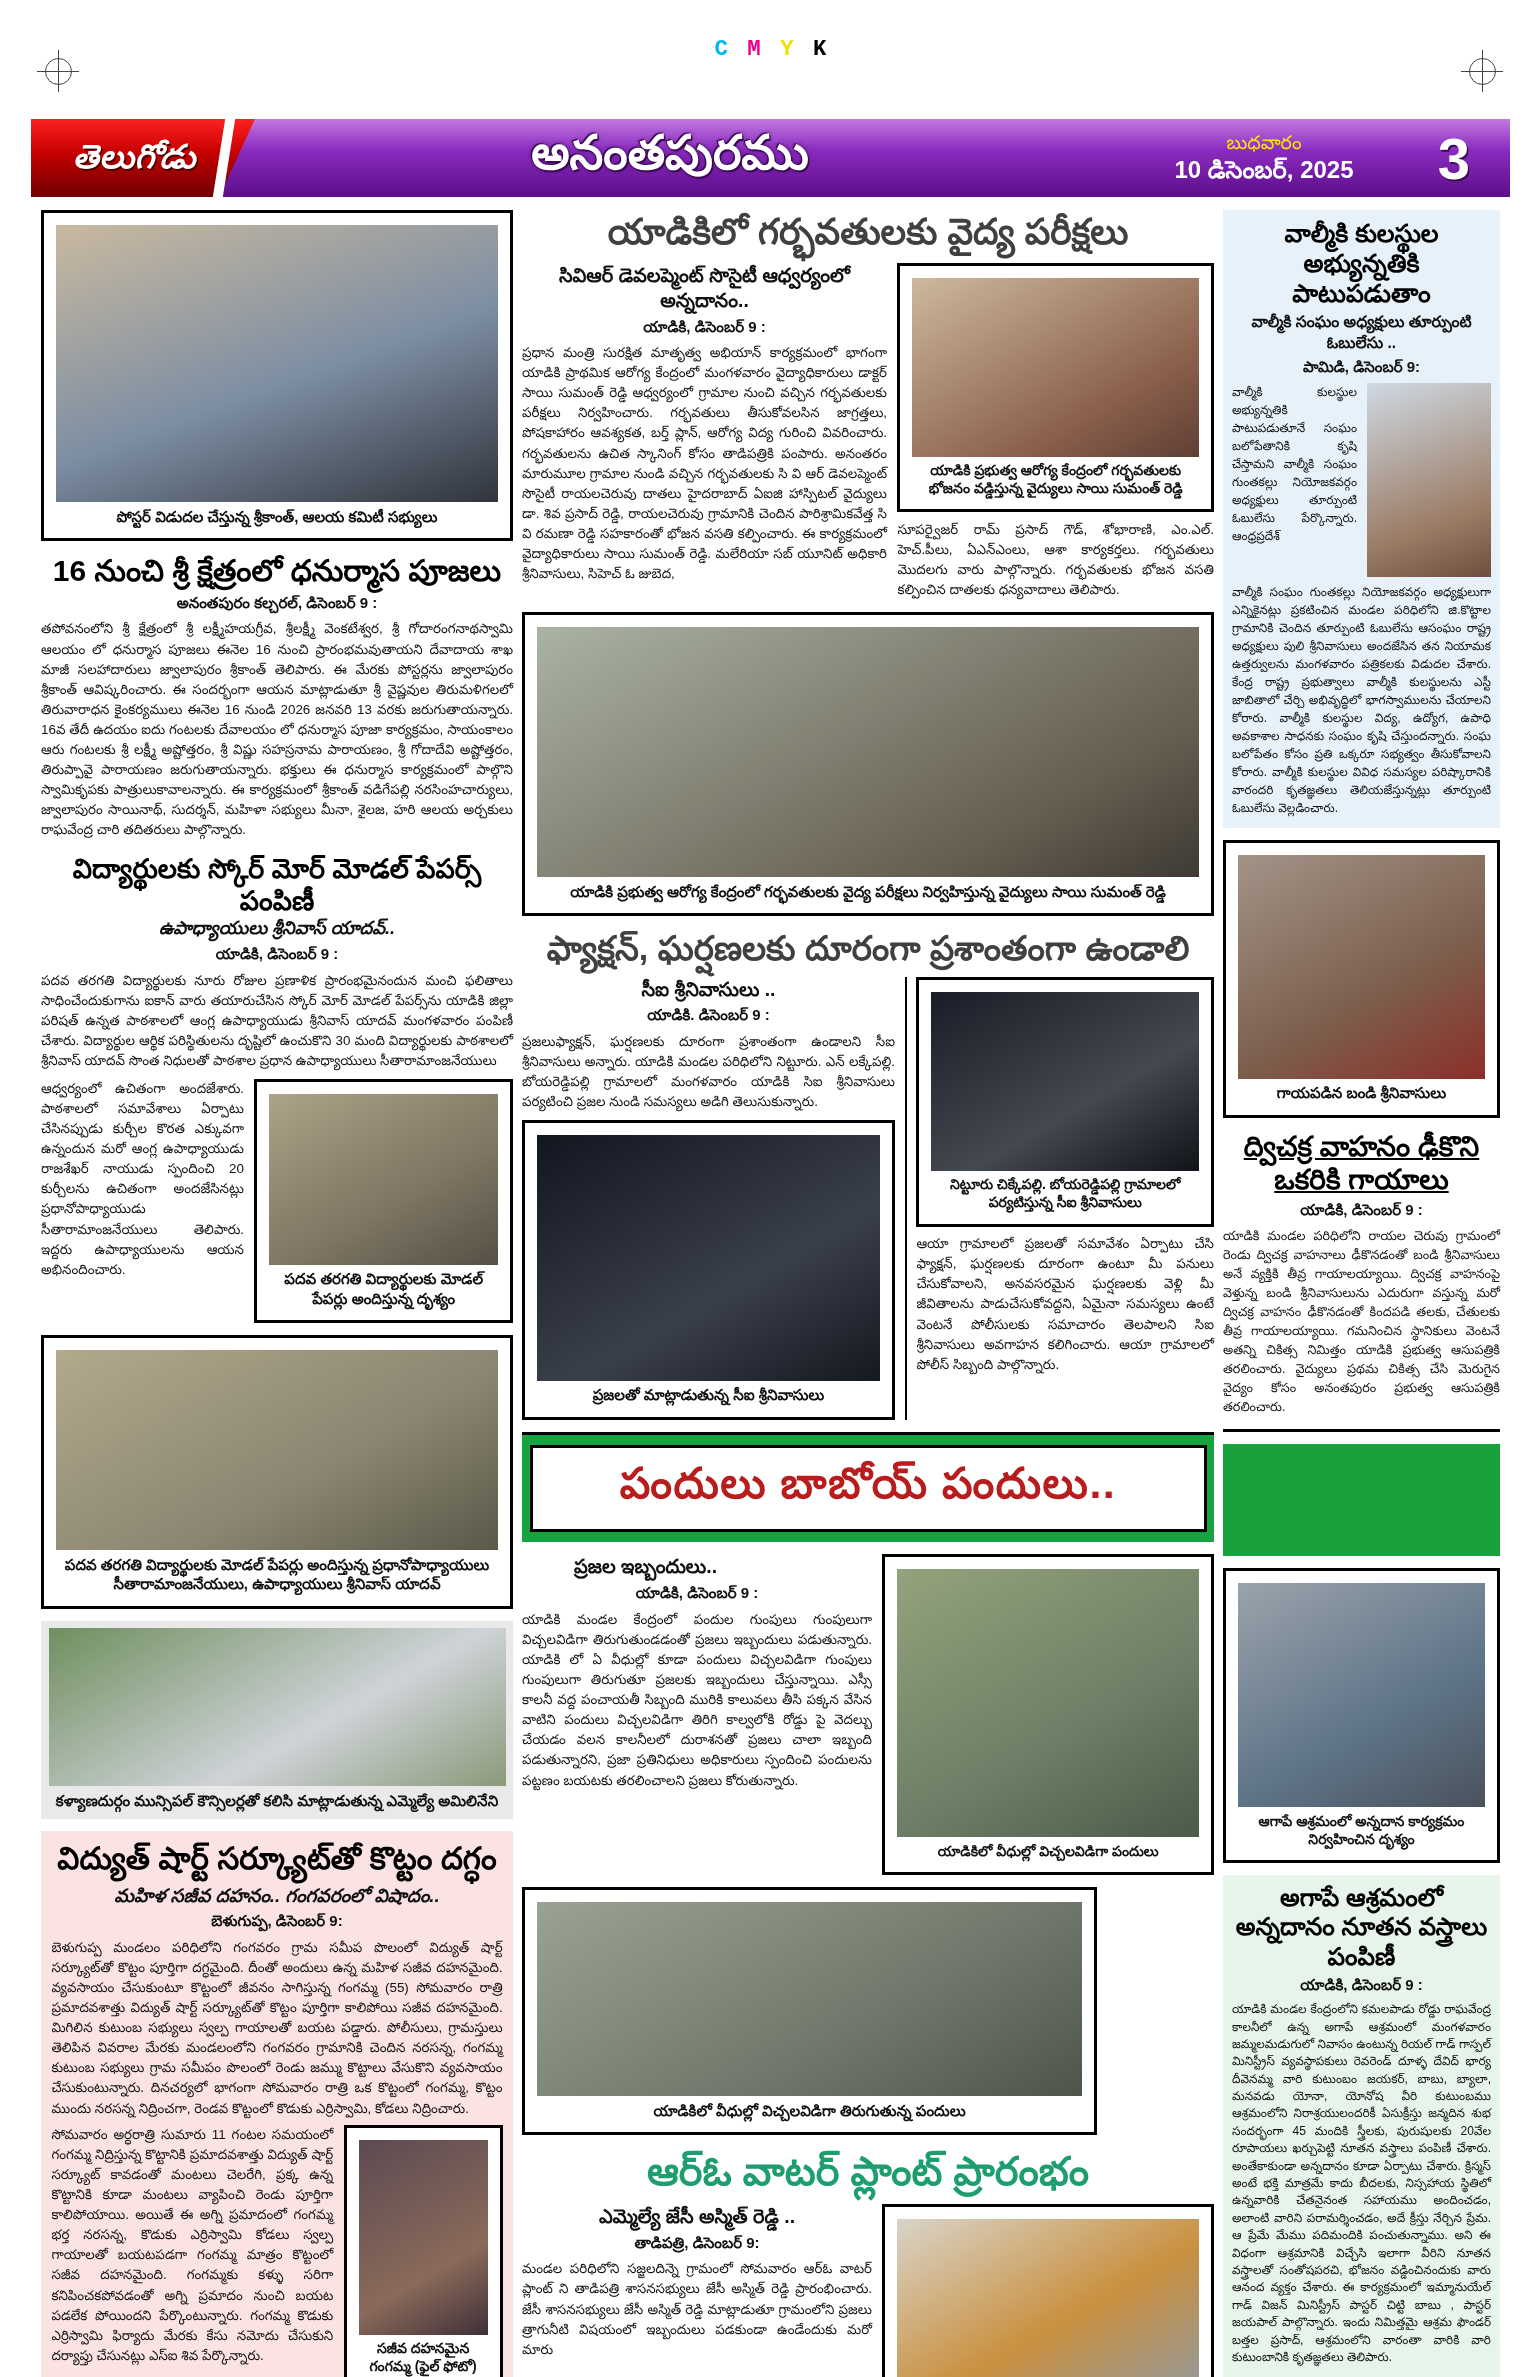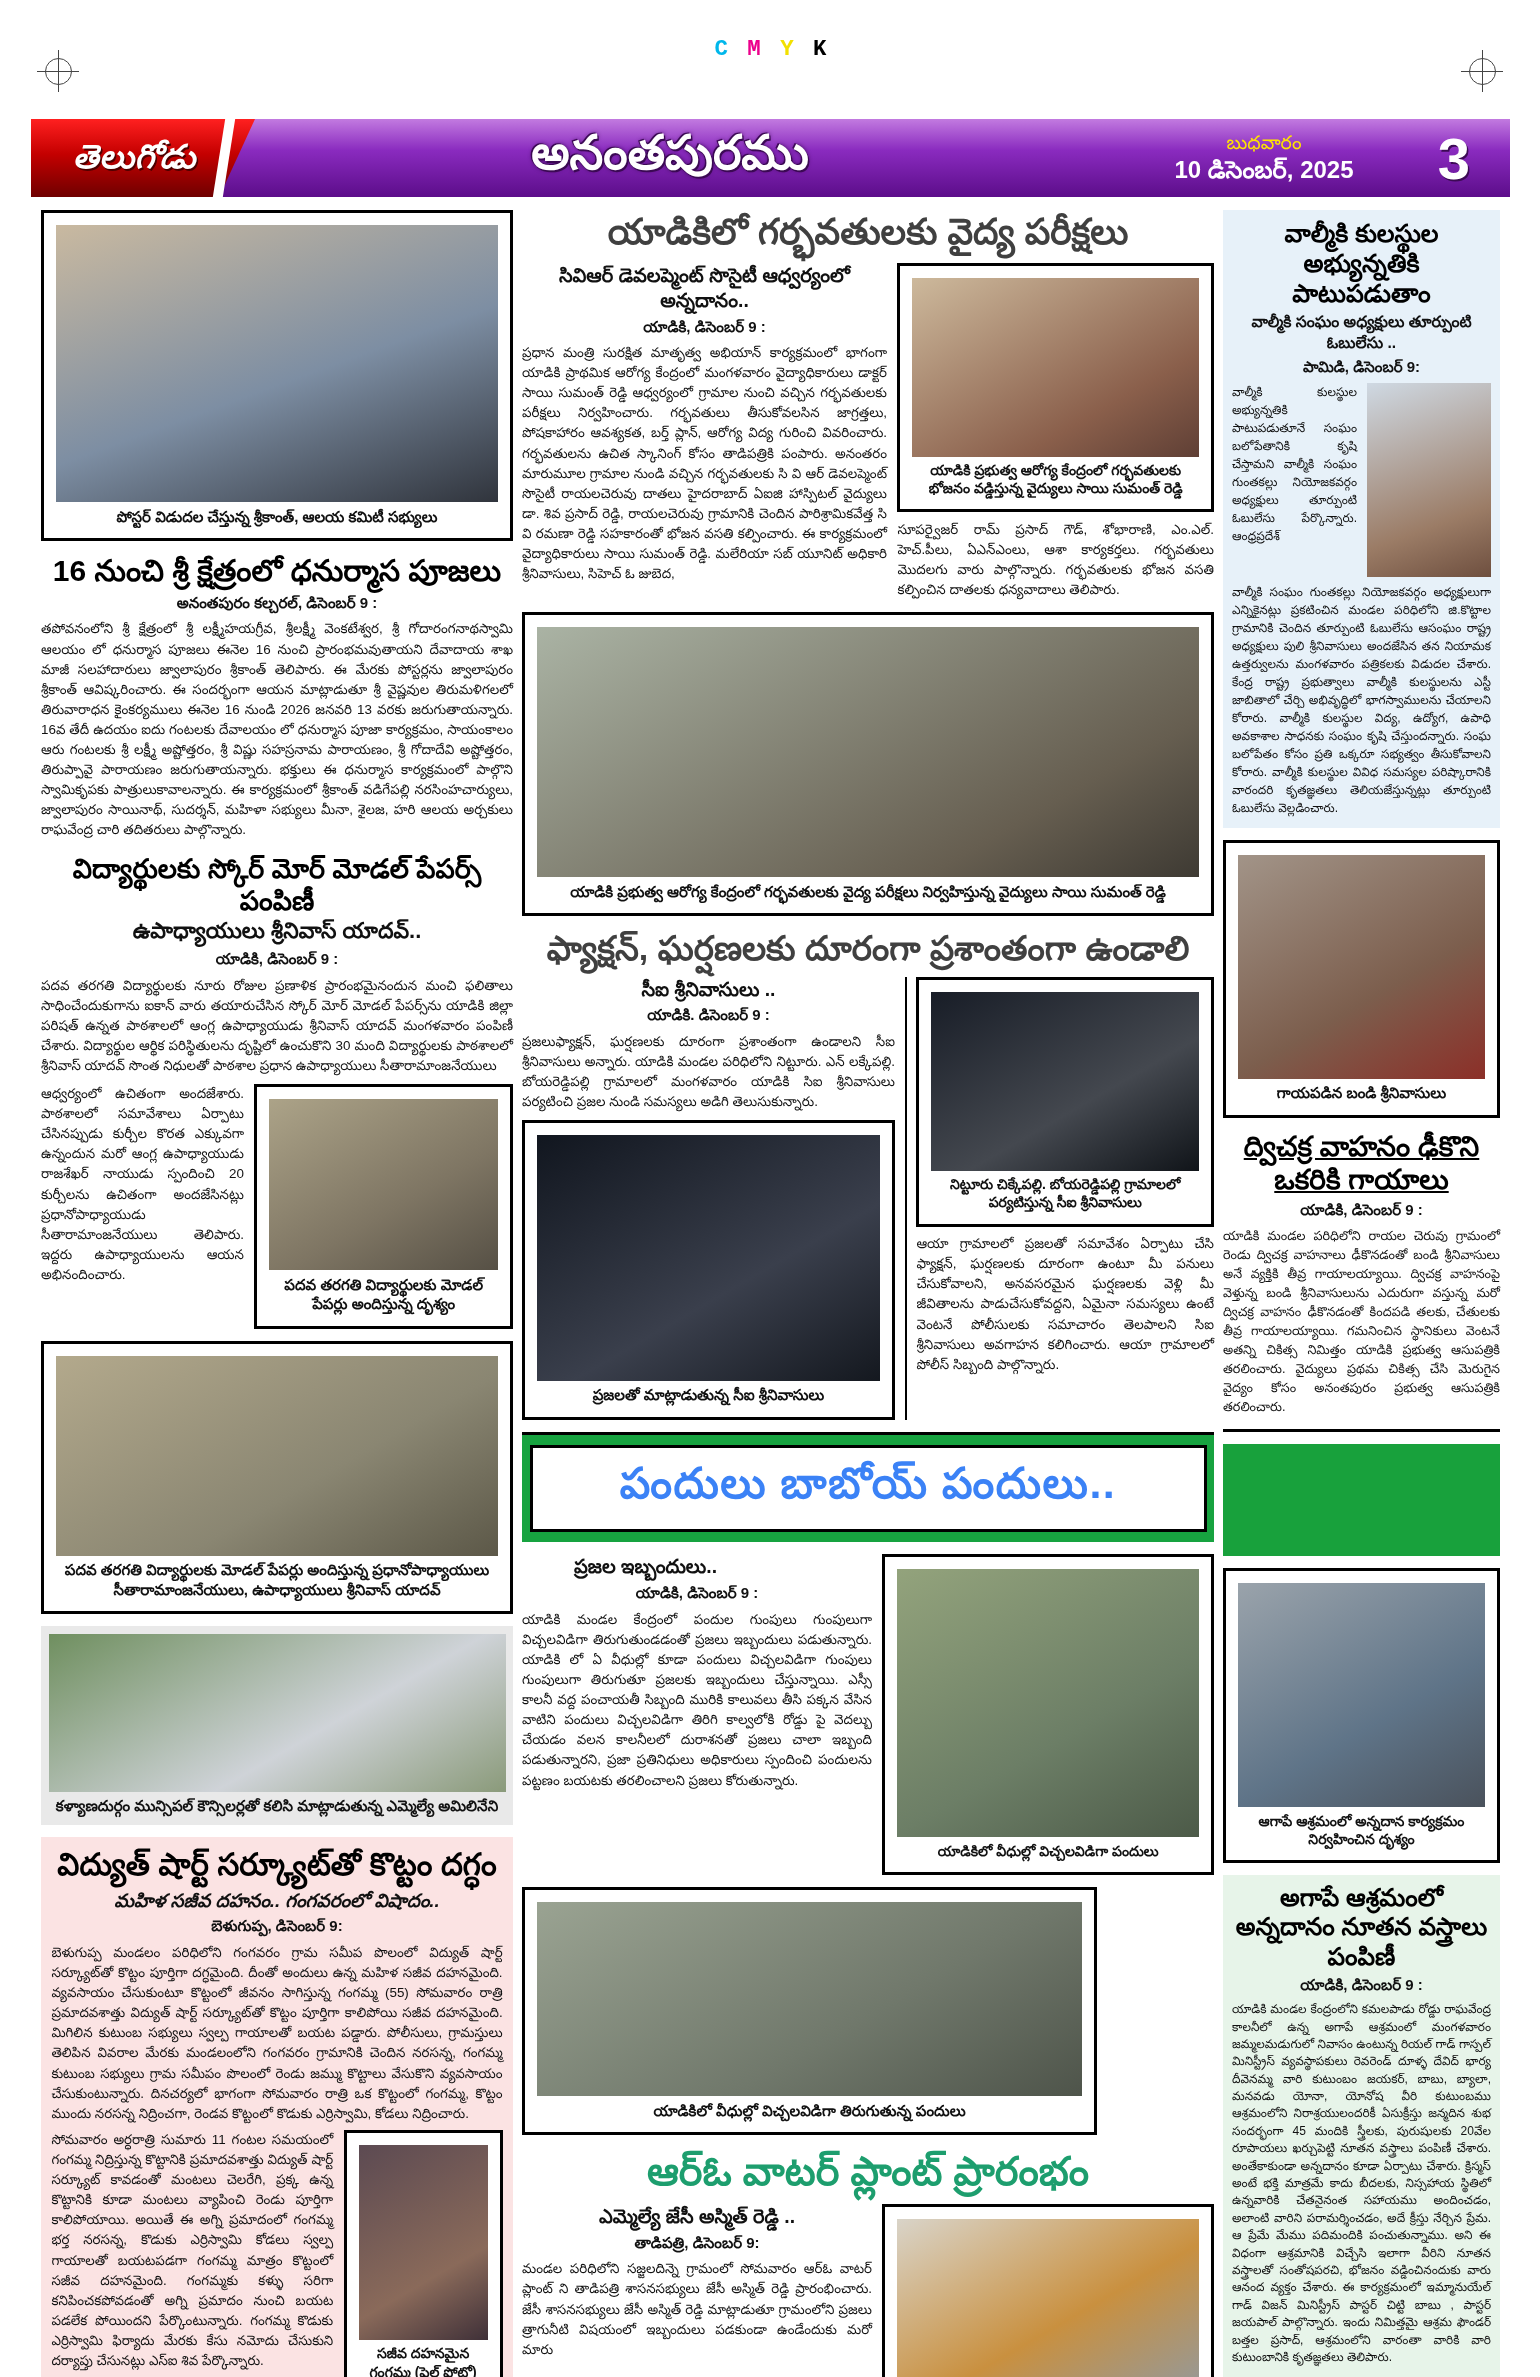--- a/index.html
+++ b/index.html
@@ -84,21 +84,21 @@
 
   
   .block-blue  { background:#e7f1f9; padding:7.5px 9px 10.4px; }
   .block-pink  { background:#fbe3e3; padding:9px 10.4px 12px; }
   .block-green { background:#e7f4e9; padding:7.5px 9px 10.4px; }
   .gray-wrap   { background:#e9e9e9; padding:7.5px 7.5px 9px; }
 
   
   .pig-band { background:#17a340; padding:10.4px 7.5px; border-top:3.7px solid #000; }
   .pig-inner { background:#fff; border:3px solid #000; padding:10.4px 6px; }
-  .pig-title { font-size:43px; font-weight:bold; color:#3b82f6; text-align:center; letter-spacing:1.5px; }
+  .pig-title { font-size:43px; font-weight:bold; color:#b91c1c; text-align:center; letter-spacing:1.5px; }
 
   .green-block { height:112px; background:#18a13c; }
   .divider { border:none; border-top:3px solid #000; }
   .cap-sm { font-size:14px; }
 </style>
 </head>
 <body>
 
 <div class="print-strip">
   <div class="regmark left"></div>
@@ -133,21 +133,21 @@
     </div>
 
     <div>
       <div class="headline h-black" style="font-size:30px;">16 నుంచి  శ్రీ క్షేత్రంలో ధనుర్మాస పూజలు</div>
       <div class="dateline">అనంతపురం కల్చరల్, డిసెంబర్ 9 :</div>
       <div class="bodytext">తపోవనంలోని శ్రీ క్షేత్రంలో శ్రీ లక్ష్మీహయగ్రీవ, శ్రీలక్ష్మీ వెంకటేశ్వర, శ్రీ గోదారంగనాథస్వామి ఆలయం లో ధనుర్మాస పూజలు ఈనెల 16 నుంచి ప్రారంభమవుతాయని దేవాదాయ శాఖ మాజీ సలహాదారులు జ్వాలాపురం శ్రీకాంత్ తెలిపారు. ఈ మేరకు పోస్టర్లను జ్వాలాపురం శ్రీకాంత్ ఆవిష్కరించారు. ఈ సందర్భంగా ఆయన మాట్లాడుతూ శ్రీ వైష్ణవుల తిరుమళిగలలో తిరువారాధన కైంకర్యములు ఈనెల 16 నుండి 2026 జనవరి 13 వరకు జరుగుతాయన్నారు. 16వ తేదీ ఉదయం ఐదు గంటలకు దేవాలయం లో ధనుర్మాస పూజా కార్యక్రమం, సాయంకాలం ఆరు గంటలకు శ్రీ లక్ష్మీ అష్టోత్తరం, శ్రీ విష్ణు సహస్రనామ పారాయణం, శ్రీ గోదాదేవి అష్టోత్తరం, తిరుప్పావై పారాయణం జరుగుతాయన్నారు. భక్తులు ఈ ధనుర్మాస కార్యక్రమంలో పాల్గొని స్వామికృపకు పాత్రులుకావాలన్నారు. ఈ కార్యక్రమంలో శ్రీకాంత్ వడిగేపల్లి నరసింహచార్యులు, జ్వాలాపురం సాయినాథ్, సుదర్శన్, మహిళా సభ్యులు మీనా, శైలజ, హరి ఆలయ అర్చకులు రాఘవేంద్ర చారి తదితరులు పాల్గొన్నారు.</div>
     </div>
 
     <div>
       <div class="headline h-black" style="font-size:27px;">విద్యార్థులకు  స్కోర్ మోర్ మోడల్ పేపర్స్ పంపిణీ</div>
-      <div class="subhead" style="font-size:22px;">ఉపాధ్యాయులు శ్రీనివాస్ యాదవ్..</div>
+      <div class="subhead" style="font-size:18px;font-style:italic;">ఉపాధ్యాయులు శ్రీనివాస్ యాదవ్..</div>
       <div class="dateline">యాడికి,  డిసెంబర్ 9 :</div>
       <div class="bodytext">పదవ తరగతి విద్యార్థులకు నూరు రోజుల ప్రణాళిక ప్రారంభమైనందున మంచి ఫలితాలు సాధించేందుకుగాను ఐకాన్ వారు తయారుచేసిన స్కోర్ మోర్ మోడల్ పేపర్స్‌ను యాడికి జిల్లా పరిషత్ ఉన్నత పాఠశాలలో ఆంగ్ల ఉపాధ్యాయుడు శ్రీనివాస్ యాదవ్ మంగళవారం పంపిణీ చేశారు. విద్యార్థుల ఆర్థిక పరిస్థితులను దృష్టిలో ఉంచుకొని 30 మంది విద్యార్థులకు పాఠశాలలో శ్రీనివాస్ యాదవ్ సొంత నిధులతో పాఠశాల ప్రధాన ఉపాధ్యాయులు సీతారామాంజనేయులు</div>
       <div class="row" style="margin-top:7.5px;">
         <div class="bodytext" style="width:203px;">ఆధ్వర్యంలో ఉచితంగా అందజేశారు. పాఠశాలలో సమావేశాలు ఏర్పాటు చేసినప్పుడు కుర్చీల కొరత ఎక్కువగా ఉన్నందున మరో ఆంగ్ల ఉపాధ్యాయుడు రాజశేఖర్ నాయుడు స్పందించి 20 కుర్చీలను ఉచితంగా అందజేసినట్లు ప్రధానోపాధ్యాయుడు సీతారామాంజనేయులు తెలిపారు. ఇద్దరు ఉపాధ్యాయులను ఆయన అభినందించారు.</div>
         <div class="photo-box grow">
           <div class="photo ph-students1"></div>
           <div class="caption">పదవ తరగతి విద్యార్థులకు మోడల్ పేపర్లు అందిస్తున్న దృశ్యం</div>
         </div>
       </div>
     </div>

